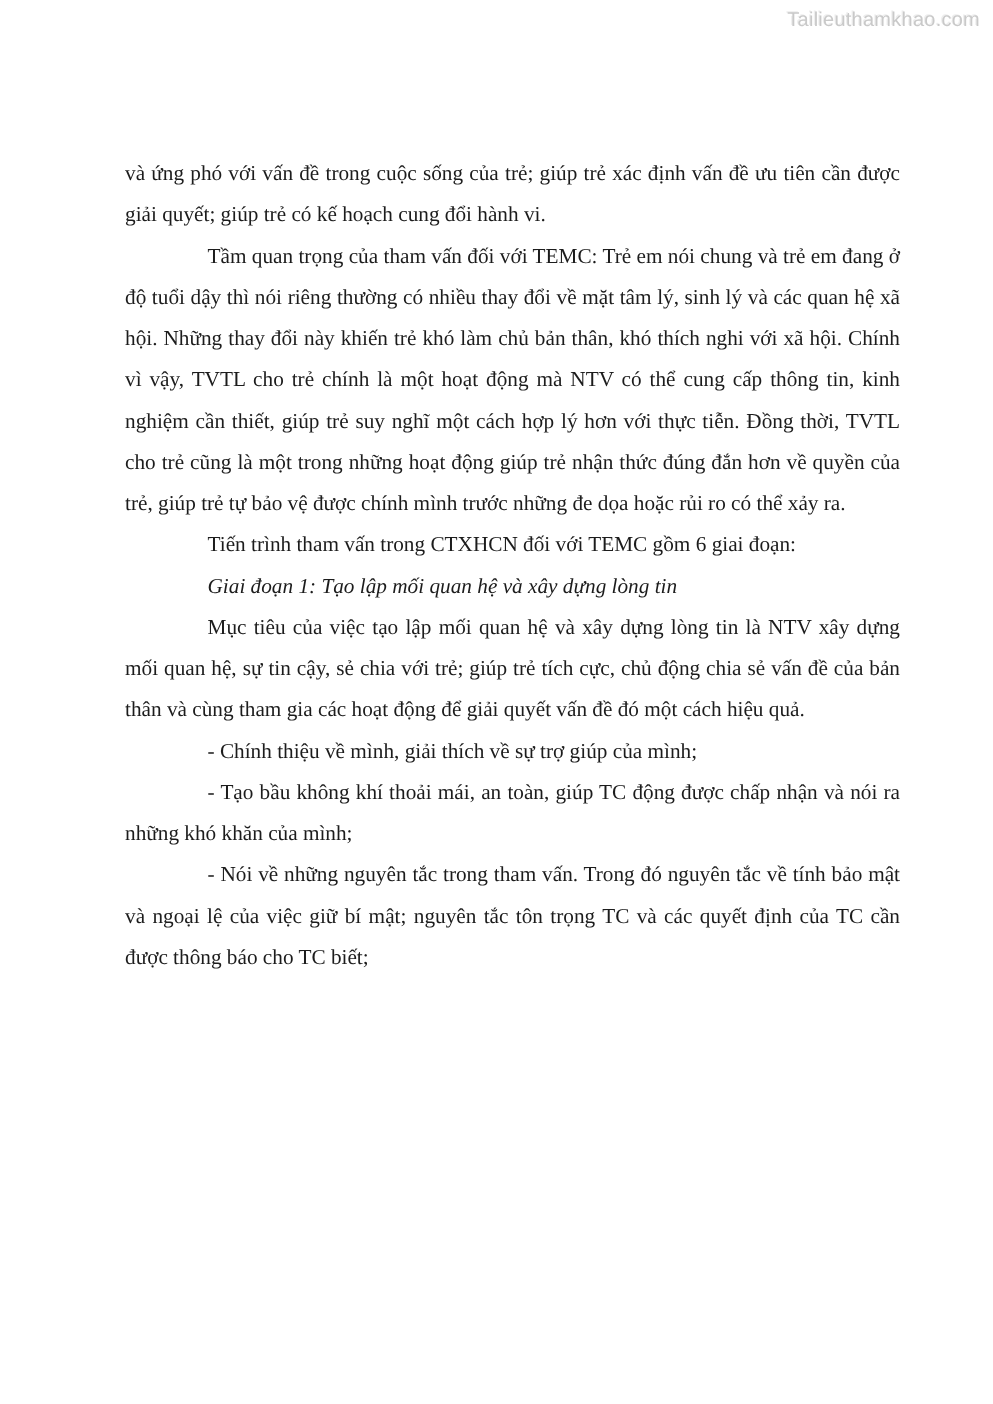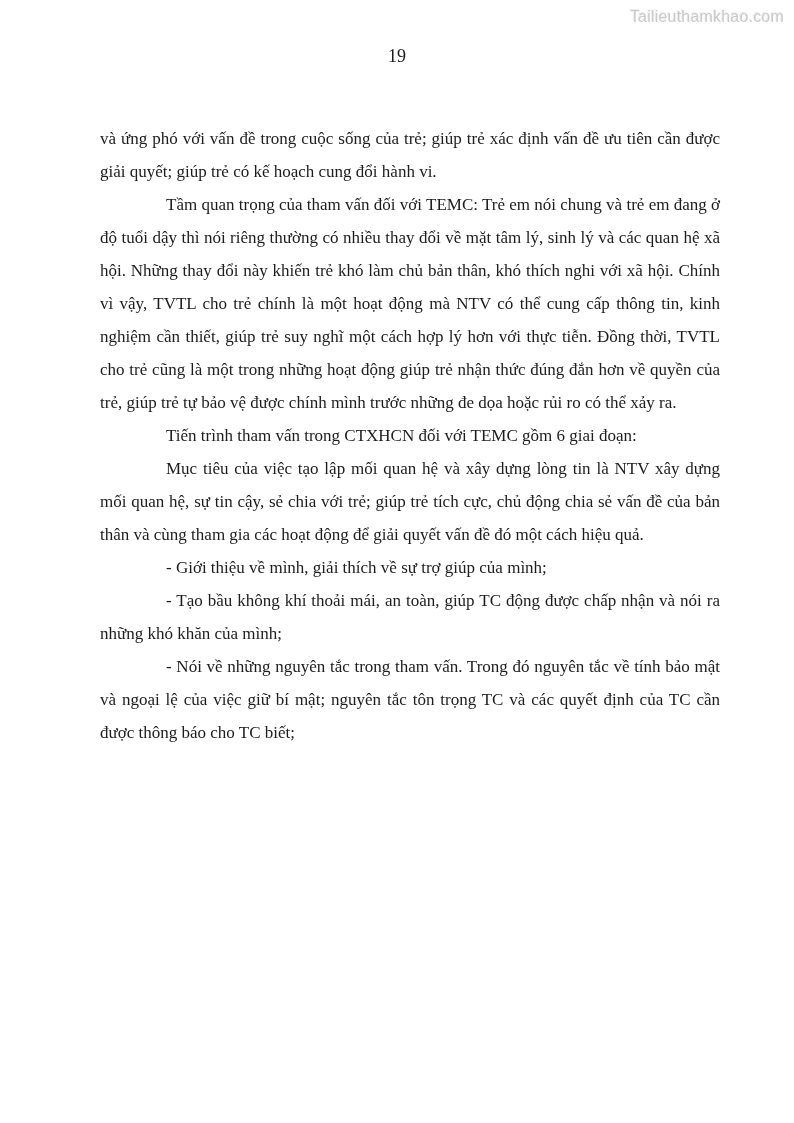--- a/index.html
+++ b/index.html
@@ -52,26 +52,26 @@
     height: 9px;
     background: #4472c4;
   }
 </style>
 </head>
 <body>
 
 <div class="page">
   <div class="watermark">Tailieuthamkhao.com</div>
 
-  <div class="page-number">19</div>
 
   <div class="body-text">
       <p class="continuation">và ứng phó với vấn đề trong cuộc sống của trẻ; giúp trẻ xác định vấn đề ưu tiên cần được giải quyết; giúp trẻ có kế hoạch cung đổi hành vi.</p>
       <p class="indent">Tầm quan trọng của tham vấn đối với TEMC: Trẻ em nói chung và trẻ em đang ở độ tuổi dậy thì nói riêng thường có nhiều thay đổi về mặt tâm lý, sinh lý và các quan hệ xã hội. Những thay đổi này khiến trẻ khó làm chủ bản thân, khó thích nghi với xã hội. Chính vì vậy, TVTL cho trẻ chính là một hoạt động mà NTV có thể cung cấp thông tin, kinh nghiệm cần thiết, giúp trẻ suy nghĩ một cách hợp lý hơn với thực tiễn. Đồng thời, TVTL cho trẻ cũng là một trong những hoạt động giúp trẻ nhận thức đúng đắn hơn về quyền của trẻ, giúp trẻ tự bảo vệ được chính mình trước những đe dọa hoặc rủi ro có thể xảy ra.</p>
       <p class="indent">Tiến trình tham vấn trong CTXHCN đối với TEMC gồm 6 giai đoạn:</p>
+      <p class="indent-italic">Giai đoạn 1: Tạo lập mối quan hệ và xây dựng lòng tin</p>
       <p class="indent">Mục tiêu của việc tạo lập mối quan hệ và xây dựng lòng tin là NTV xây dựng mối quan hệ, sự tin cậy, sẻ chia với trẻ; giúp trẻ tích cực, chủ động chia sẻ vấn đề của bản thân và cùng tham gia các hoạt động để giải quyết vấn đề đó một cách hiệu quả.</p>
-      <p class="indent">- Giới thiệu về mình, giải thích về sự trợ giúp của mình;</p>
+      <p class="indent">- Chính thiệu về mình, giải thích về sự trợ giúp của mình;</p>
       <p class="indent">- Tạo bầu không khí thoải mái, an toàn, giúp TC động được chấp nhận và nói ra những khó khăn của mình;</p>
       <p class="indent">- Nói về những nguyên tắc trong tham vấn. Trong đó nguyên tắc về tính bảo mật và ngoại lệ của việc giữ bí mật; nguyên tắc tôn trọng TC và các quyết định của TC cần được thông báo cho TC biết;</p>
     </div>
 
   <div class="footer-bar" style="background: rgb(68, 114, 196);"></div>
 </div>
 
 </body></html>

